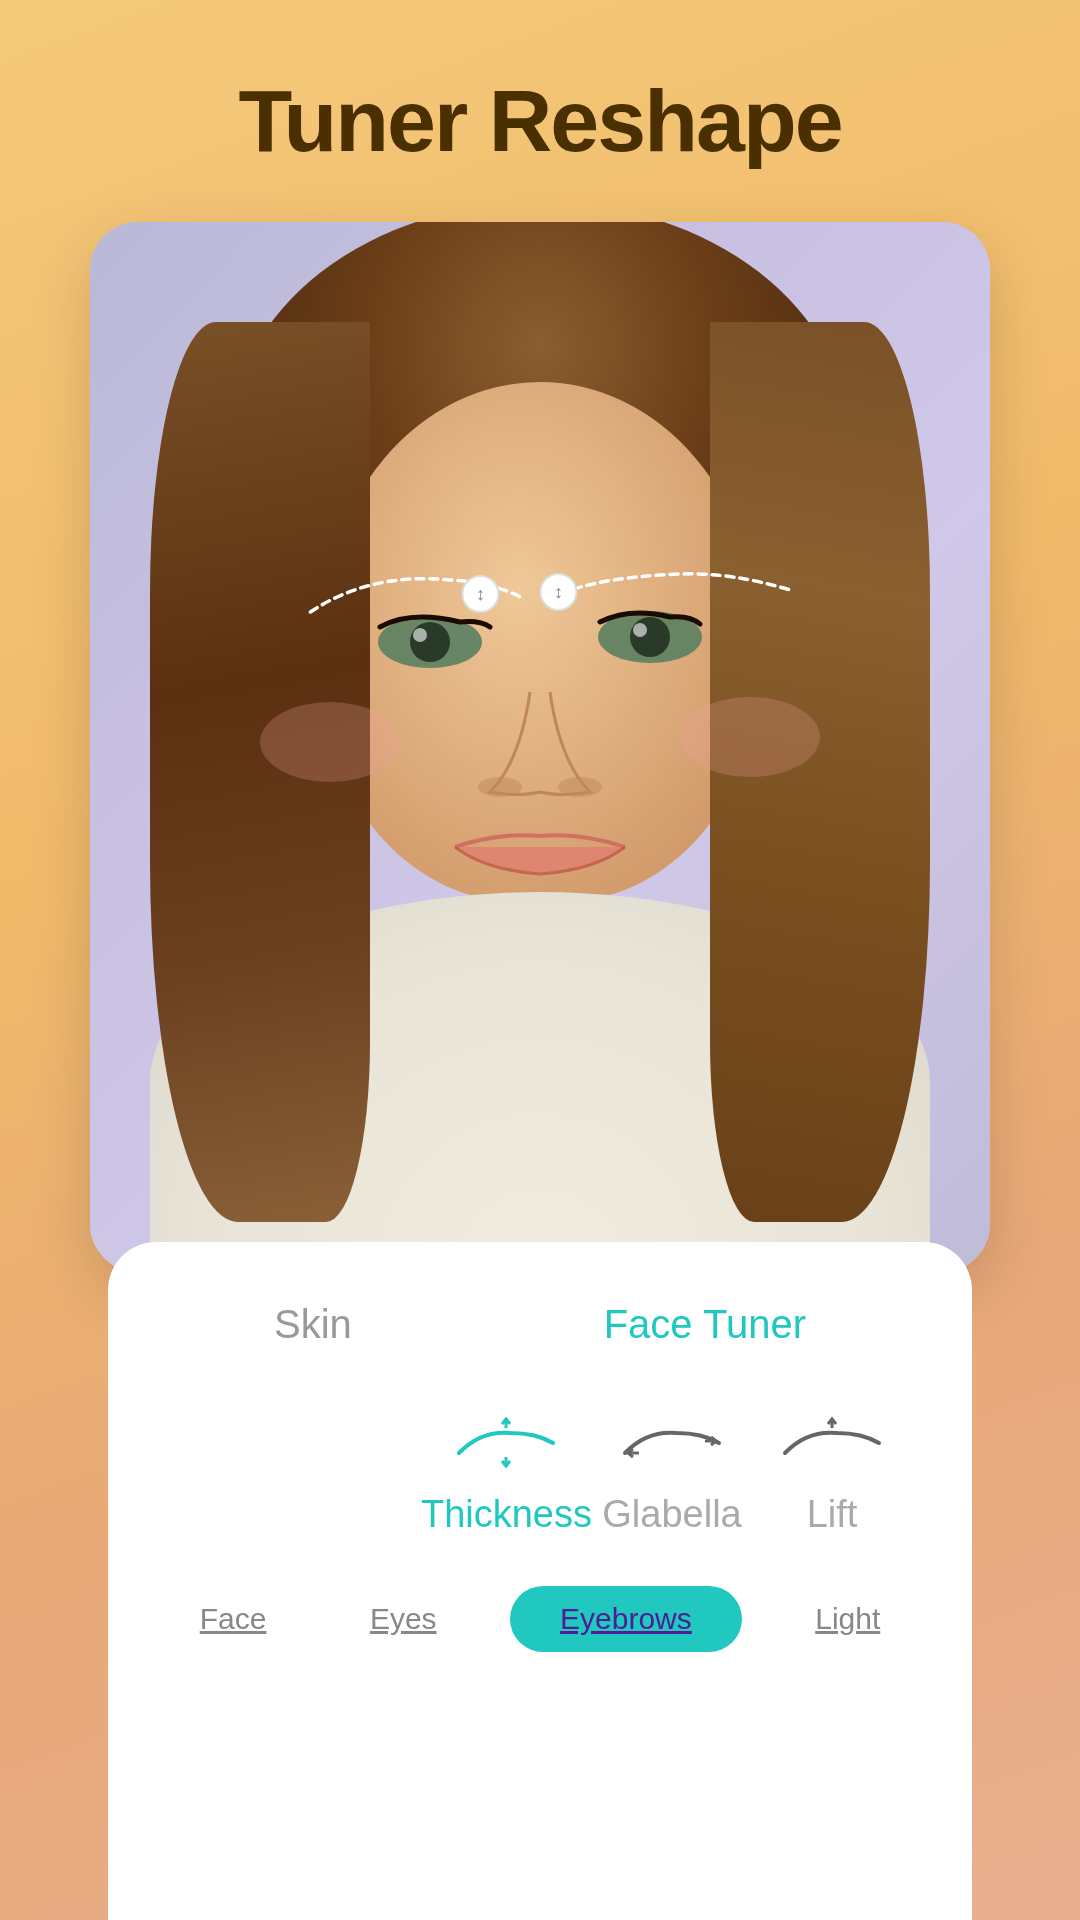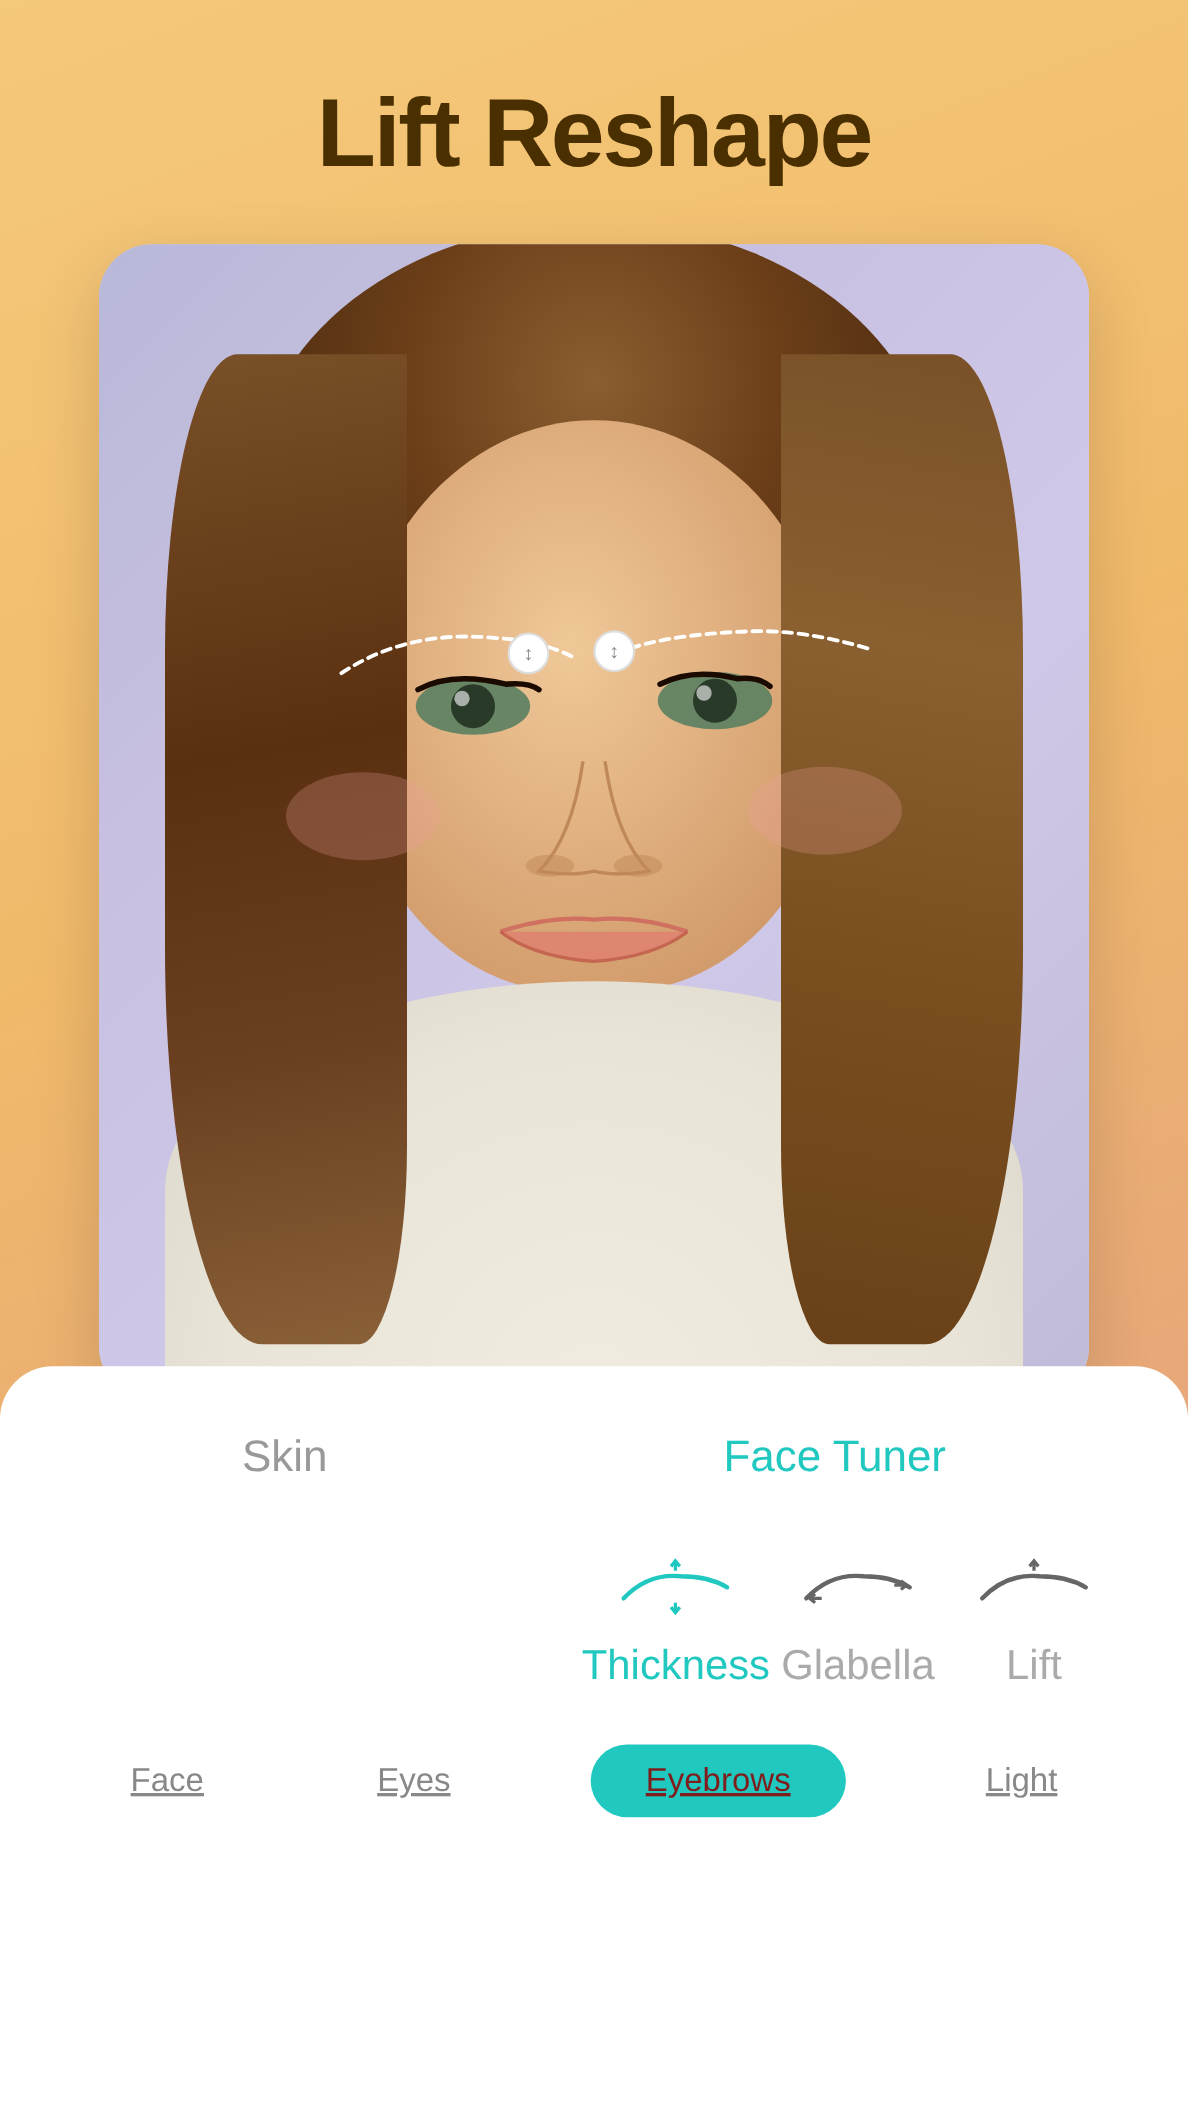--- a/index.html
+++ b/index.html
@@ -39,21 +39,21 @@
     .photo-bg {
       width: 100%;
       height: 100%;
       background: linear-gradient(135deg, #b8b8d8 0%, #c8c0e0 30%, #d0c8e8 60%, #c0bcd8 100%);
       position: absolute;
       top: 0; left: 0;
     }
 
     
     .bottom-panel {
-      width: 1080px;
+      width: 864px;
       background: white;
       border-radius: 48px 48px 0 0;
       margin-top: -30px;
       padding: 50px 40px 60px;
       position: relative;
       z-index: 10;
       flex: 1;
     }
 
     
@@ -207,21 +207,21 @@
       top: 320px;
       left: 50%;
       transform: translateX(-50%);
       z-index: 10;
       width: 520px;
     }
   </style>
 </head>
 <body>
 
-<h1 class="page-title">Lift Reshape</h1>
+<h1 class="page-title">Tuner Reshape</h1>
 
 <div class="photo-card">
   <div class="photo-bg"></div>
 
   <div class="face-art">
     <div class="hair-top"></div>
     <div class="hair-left"></div>
     <div class="hair-right"></div>
     <div class="face-oval"></div>
     <div class="shoulders"></div>
@@ -318,17 +318,17 @@
       </div>
       <span class="tool-label">Lift</span>
     </div>
 
 
   </div>
 
   <div class="bottom-nav">
     <span class="nav-item">Face</span>
     <span class="nav-item">Eyes</span>
-    <span class="nav-item active" style="background:#20c8c0;color:#7f1d1d;border-radius:50px;padding:16px 50px;">Eyebrows</span>
+    <span class="nav-item active" style="background:#20c8c0;color:#4c1d95;border-radius:50px;padding:16px 50px;">Eyebrows</span>
     <span class="nav-item">Light</span>
   </div>
 
 </div>
 
 </body></html>

